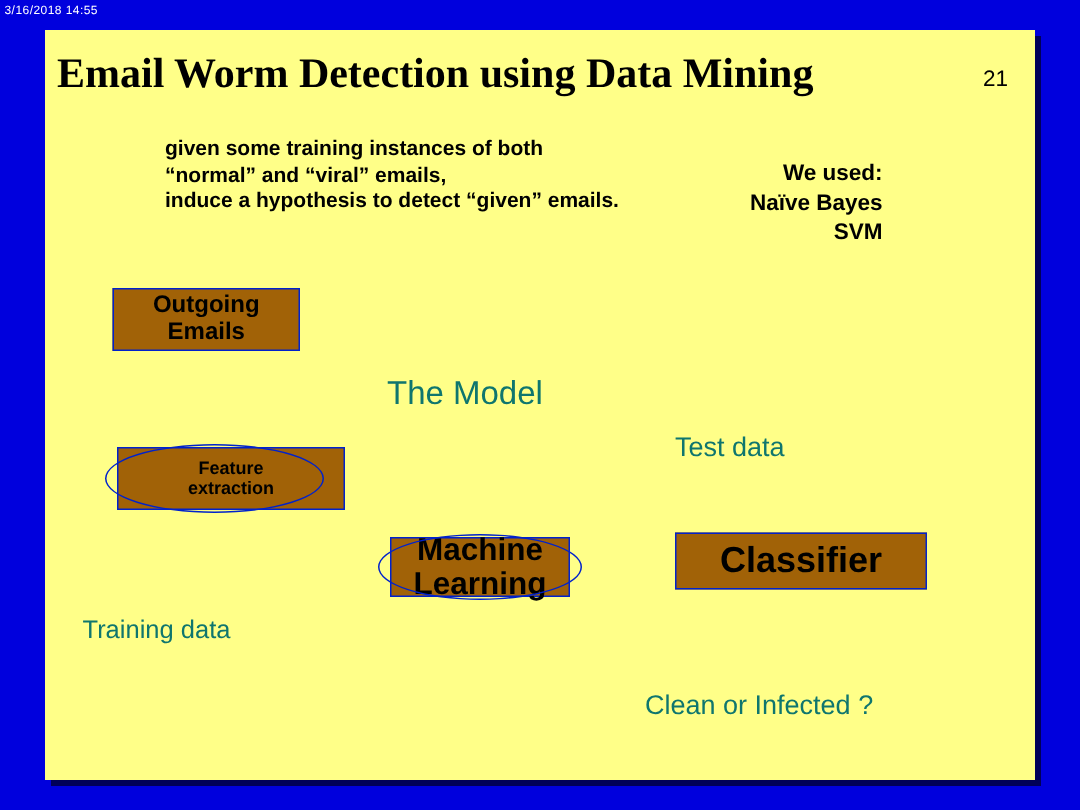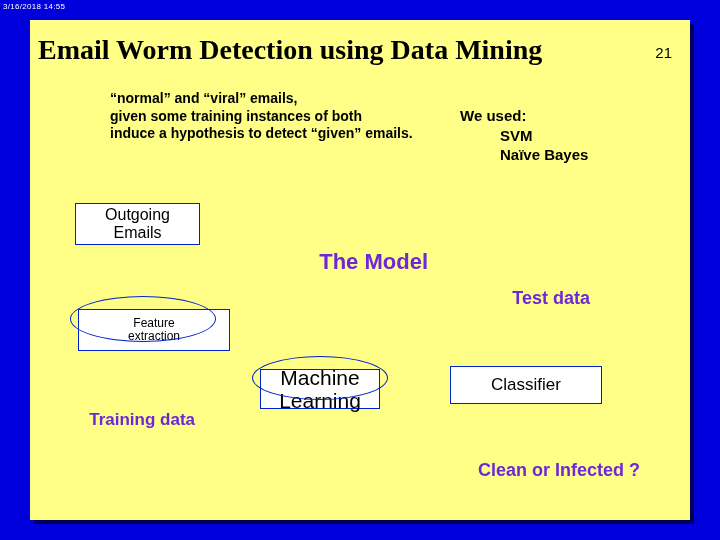--- a/index.html
+++ b/index.html
@@ -49,82 +49,82 @@
     line-height: 1.25;
   }
   .task-block .indent { padding-left: 40px; }
   .we-used {
     position: absolute;
     top: 86px; left: 430px;
     color: #000;
     font-size: 15px;
     font-weight: bold;
     line-height: 1.3;
+    text-align: right;
   }
   .we-used .indent { padding-left: 40px; }
 
   
   .node-box {
     position: absolute;
-    background: #ffffff;
+    background: #a16207;
     border: 1px solid #0022cc;
     color: #000;
-    font-weight: normal;
+    font-weight: bold;
     text-align: center;
     display: flex;
     align-items: center;
     justify-content: center;
     line-height: 1.1;
-    margin-top: 11px;
   }
   .node-text {
     position: absolute;
-    color: #6d28d9;
-    font-weight: bold;
-    text-align: right;
+    color: #0f766e;
+    font-weight: normal;
+    text-align: left;
   }
   .oval {
     position: absolute;
     border: 1px solid #0022cc;
     border-radius: 50%;
     pointer-events: none;
   }
 
   #n-outgoing   { top: 172px; left: 45px;  width: 125px; height: 42px; font-size: 16px; }
   #n-model      { top: 229px; left: 228px; width: 170px; font-size: 22px; }
   #n-feature    { top: 278px; left: 48px;  width: 152px; height: 42px; font-size: 12px; }
   #ov-feature   { top: 276px; left: 40px;  width: 146px; height: 46px; }
   #n-testdata   { top: 268px; left: 420px; width: 140px; font-size: 18px; }
   #n-machine    { top: 338px; left: 230px; width: 120px; height: 40px; font-size: 21px; }
   #ov-machine   { top: 336px; left: 222px; width: 136px; height: 44px; }
-  #n-classifier { top: 335px; left: 420px; width: 152px; height: 38px; font-size: 17px; justify-content: center; }
+  #n-classifier { top: 335px; left: 420px; width: 168px; height: 38px; font-size: 24px; justify-content: center; }
   #n-training   { top: 390px; left: 25px;  width: 140px; font-size: 17px; }
   #n-result     { top: 440px; left: 400px; width: 210px; font-size: 18px; }
 </style>
 </head>
 <body>
 
 <div class="timestamp">3/16/2018  14:55</div>
 
 <div class="slide">
 
   <div class="page-num">21</div>
 
   <div class="title">Email Worm Detection using Data Mining</div>
 
   <div class="task-block">
+    <div class="indent">given some training instances of both</div>
     <div class="indent">“normal” and “viral” emails,</div>
-    <div class="indent">given some training instances of both</div>
     <div class="indent">induce a hypothesis to detect “given” emails.</div>
   </div>
 
   <div class="we-used">
     <div>We used:</div>
+    <div class="indent">Naïve Bayes</div>
     <div class="indent">SVM</div>
-    <div class="indent">Naïve Bayes</div>
   </div>
 
   <div id="n-outgoing" class="node-box">
     <span style="white-space:pre-line;">Outgoing
 Emails</span>
   </div>
 
   <div id="n-model" class="node-text">The Model</div>
 
   <div id="n-feature" class="node-box">

